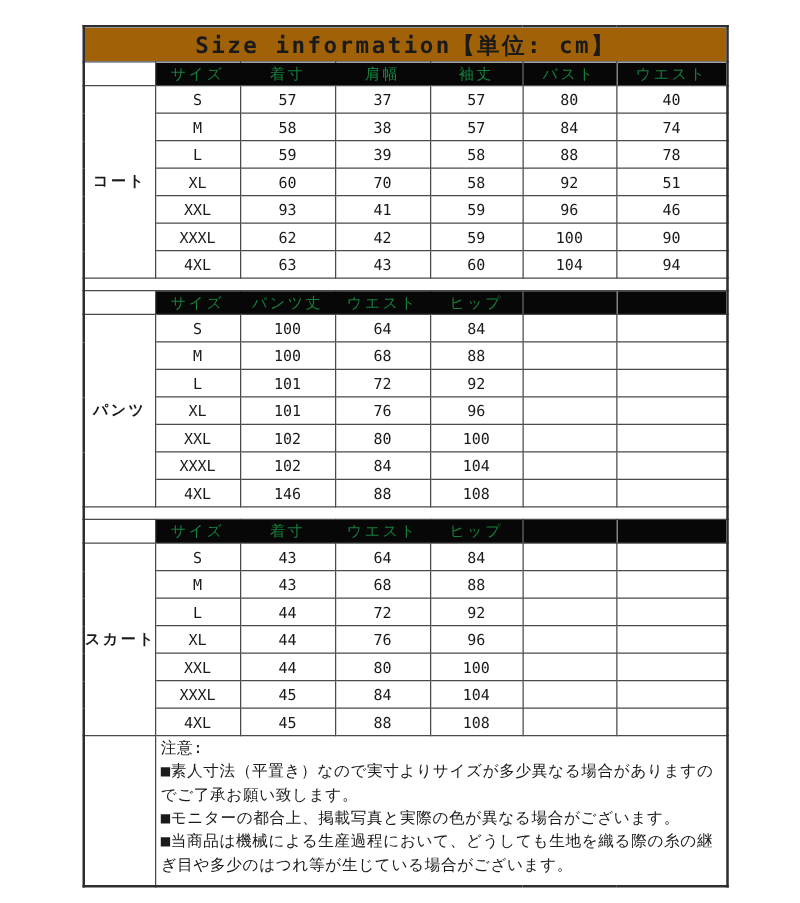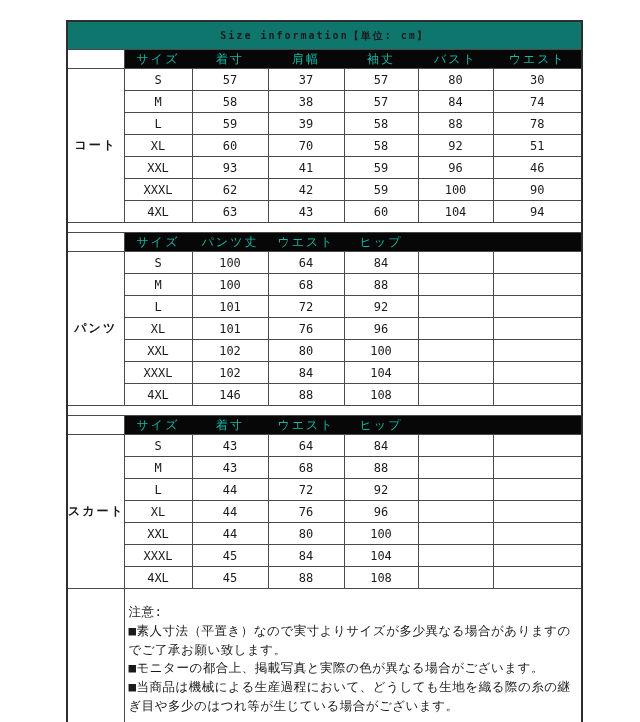--- a/index.html
+++ b/index.html
@@ -22,28 +22,28 @@
     text-align:center;
     font-size:12px;
     padding:0;
     overflow:hidden;
     white-space:nowrap;
   }
   
   .title-row td{
     height:27px;
     font-weight:bold;
-    font-size:10px;
+    font-size:18px;
     letter-spacing:2px;
-    background:#0f766e;
+    background:#a16207;
   }
   
   tr.header-row td.hcell{
     background:#070707;
-    color:#14b8a6;
+    color:#15803d;
     height:18px;
     letter-spacing:2px;
     font-size:12px;
     border-left-color:#070707;
     border-right-color:#070707;
   }
   tr.header-row td.cat-blank{background:#ffffff;}
   
   tr.data-row td{height:21px;background:#ffffff;}
   td.cat{letter-spacing:2px;font-size:12px;font-weight:bold;}
@@ -51,21 +51,21 @@
     background-image:linear-gradient(to bottom right,
       transparent 48.8%, #585858 48.8%, #585858 51.2%, transparent 51.2%);
   }
   
   tbody.spacer td{height:9px;background:#fff;}
   
   td.notes-cell{
     text-align:left;
     vertical-align:top;
     white-space:normal;
-    padding:14px 6px 6px 4px;
+    padding:0 6px 6px 4px;
     font-size:12.5px;
     line-height:1.5;
     height:105px;
     letter-spacing:0.5px;
   }
   .note-line{margin:0;}
 </style>
 </head>
 <body>
 
@@ -97,21 +97,21 @@
           <td class="hcell">バスト</td>
           <td class="hcell">ウエスト</td>
         </tr>
         <tr class="data-row">
           <td class="cat" rowspan="7">コート</td>
           <td class="dcell">S</td>
           <td class="dcell">57</td>
           <td class="dcell">37</td>
           <td class="dcell">57</td>
           <td class="dcell">80</td>
-          <td class="dcell">30</td>
+          <td class="dcell">40</td>
         </tr>
         <tr class="data-row">
           <td class="dcell">M</td>
           <td class="dcell">58</td>
           <td class="dcell">38</td>
           <td class="dcell">57</td>
           <td class="dcell">84</td>
           <td class="dcell">74</td>
         </tr>
         <tr class="data-row">

